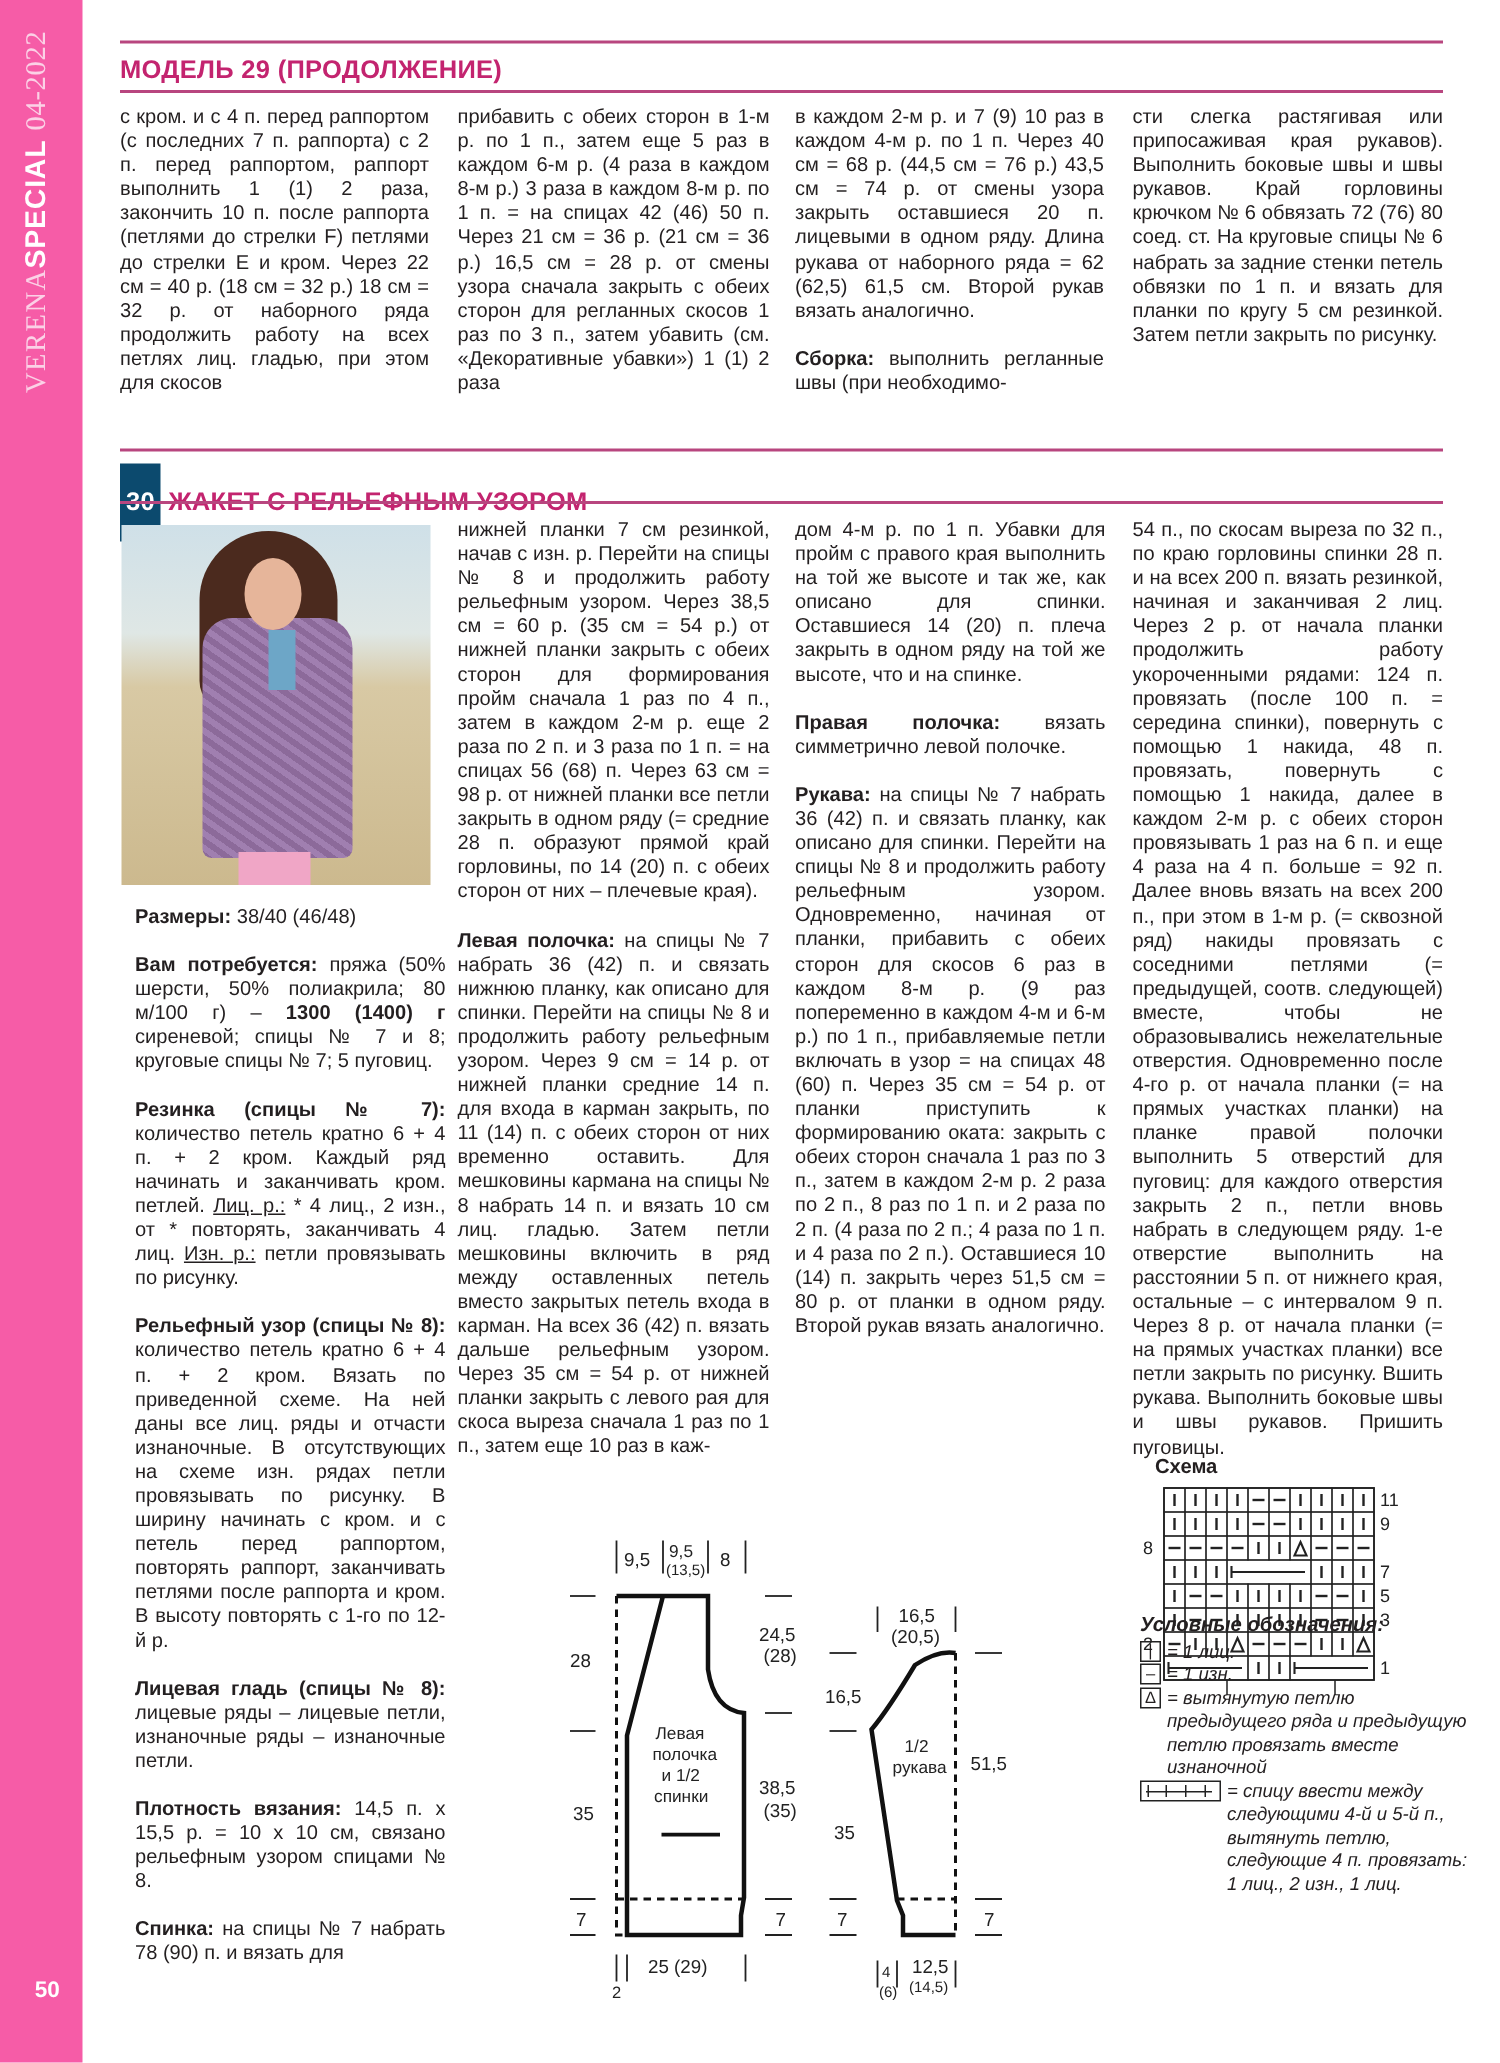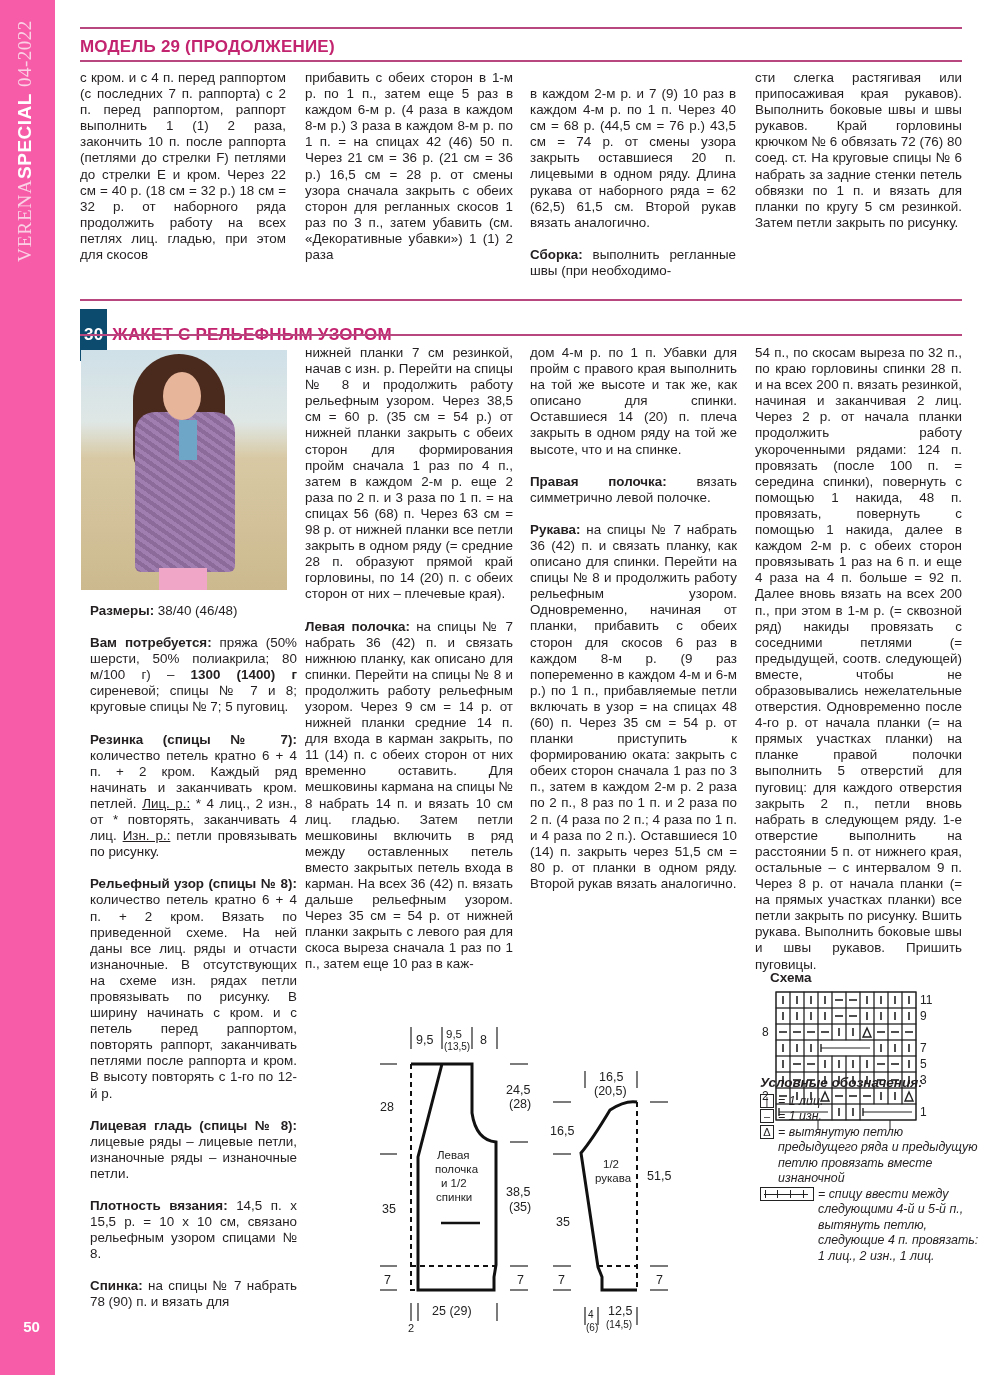--- a/index.html
+++ b/index.html
@@ -47,21 +47,21 @@
   </div>
   <div class="pagenum">50</div>
 </div>
 
 <div class="rule" style="top:27px"></div>
 <div class="sec-title" style="top:37px">МОДЕЛЬ 29 (ПРОДОЛЖЕНИЕ)</div>
 <div class="rule" style="top:60px"></div>
 
 <div class="col" style="left:80px; top:70px; width:206px;"><span>с кром. и с 4 п. перед раппортом (с последних 7 п. раппорта) с 2 п. перед раппортом, раппорт выполнить 1 (1) 2 раза, закончить 10 п. после раппорта (петлями до стрелки F) петлями до стрелки E и кром. Через 22 см = 40 р. (18 см = 32 р.) 18 см = 32 р. от наборного ряда продолжить работу на всех петлях лиц. гладью, при этом для скосов</span></div>
 <div class="col" style="left:305px; top:70px; width:208px;"><span>прибавить с обеих сторон в 1-м р. по 1 п., затем еще 5 раз в каждом 6-м р. (4 раза в каждом 8-м р.) 3 раза в каждом 8-м р. по 1 п. = на спицах 42 (46) 50 п. Через 21 см = 36 р. (21 см = 36 р.) 16,5 см = 28 р. от смены узора сначала закрыть с обеих сторон для регланных скосов 1 раз по 3 п., затем убавить (см. «Декоративные убавки») 1 (1) 2 раза</span></div>
-<div class="col" style="left:530px; top:70px; width:206px;margin-top:16px;">
+<div class="col" style="left:530px; top:70px; width:206px;">
   <p>в каждом 2-м р. и 7 (9) 10 раз в каждом 4-м р. по 1 п. Через 40 см = 68 р. (44,5 см = 76 р.) 43,5 см = 74 р. от смены узора закрыть оставшиеся 20 п. лицевыми в одном ряду. Длина рукава от наборного ряда = 62 (62,5) 61,5 см. Второй рукав вязать аналогично.</p>
   <p><b>Сборка:</b><span> выполнить регланные швы (при необходимо-</span></p>
 </div>
 <div class="col" style="left:755px; top:70px; width:207px;"><span>сти слегка растягивая или припосаживая края рукавов). Выполнить боковые швы и швы рукавов. Край горловины крючком № 6 обвязать 72 (76) 80 соед. ст. На круговые спицы № 6 набрать за задние стенки петель обвязки по 1 п. и вязать для планки по кругу 5 см резинкой. Затем петли закрыть по рисунку.</span></div>
 
 <div class="rule" style="top:299px"></div>
 <div class="sec-title" style="top:309px"><span class="num-badge">30</span><span>ЖАКЕТ С РЕЛЬЕФНЫМ УЗОРОМ</span></div>
 <div class="rule" style="top:334px"></div>
 
 <div class="photo">

